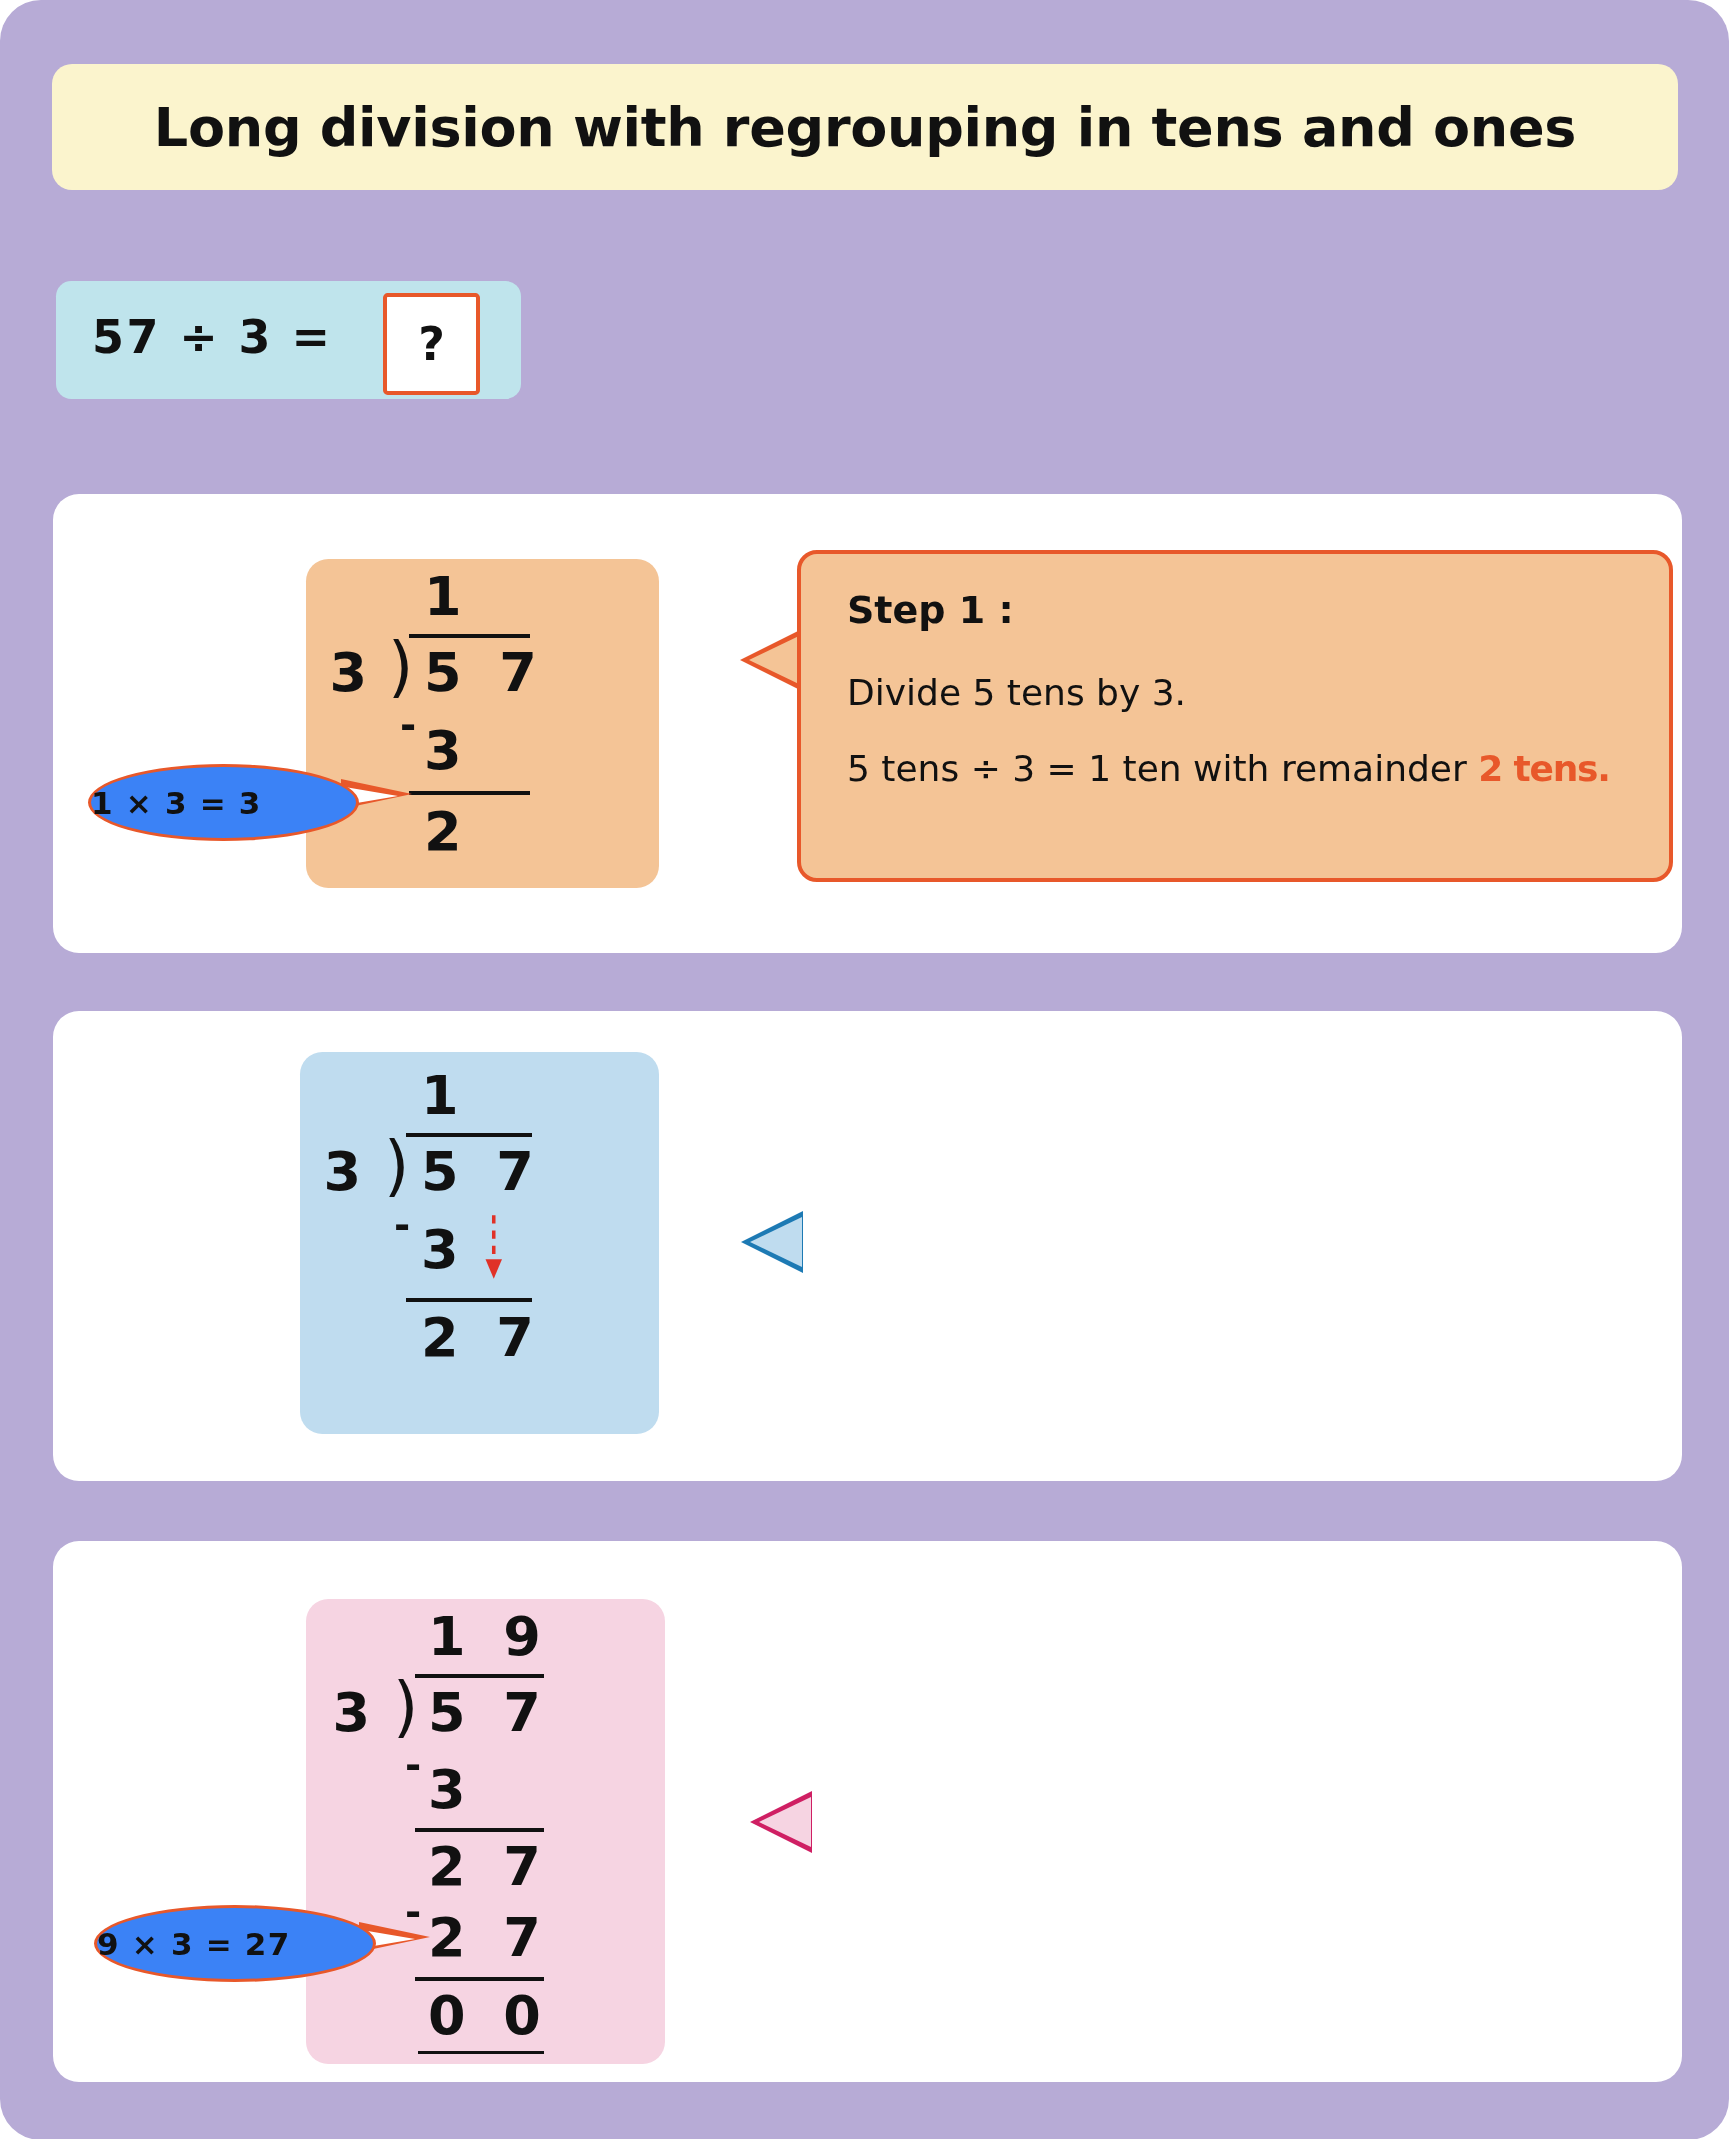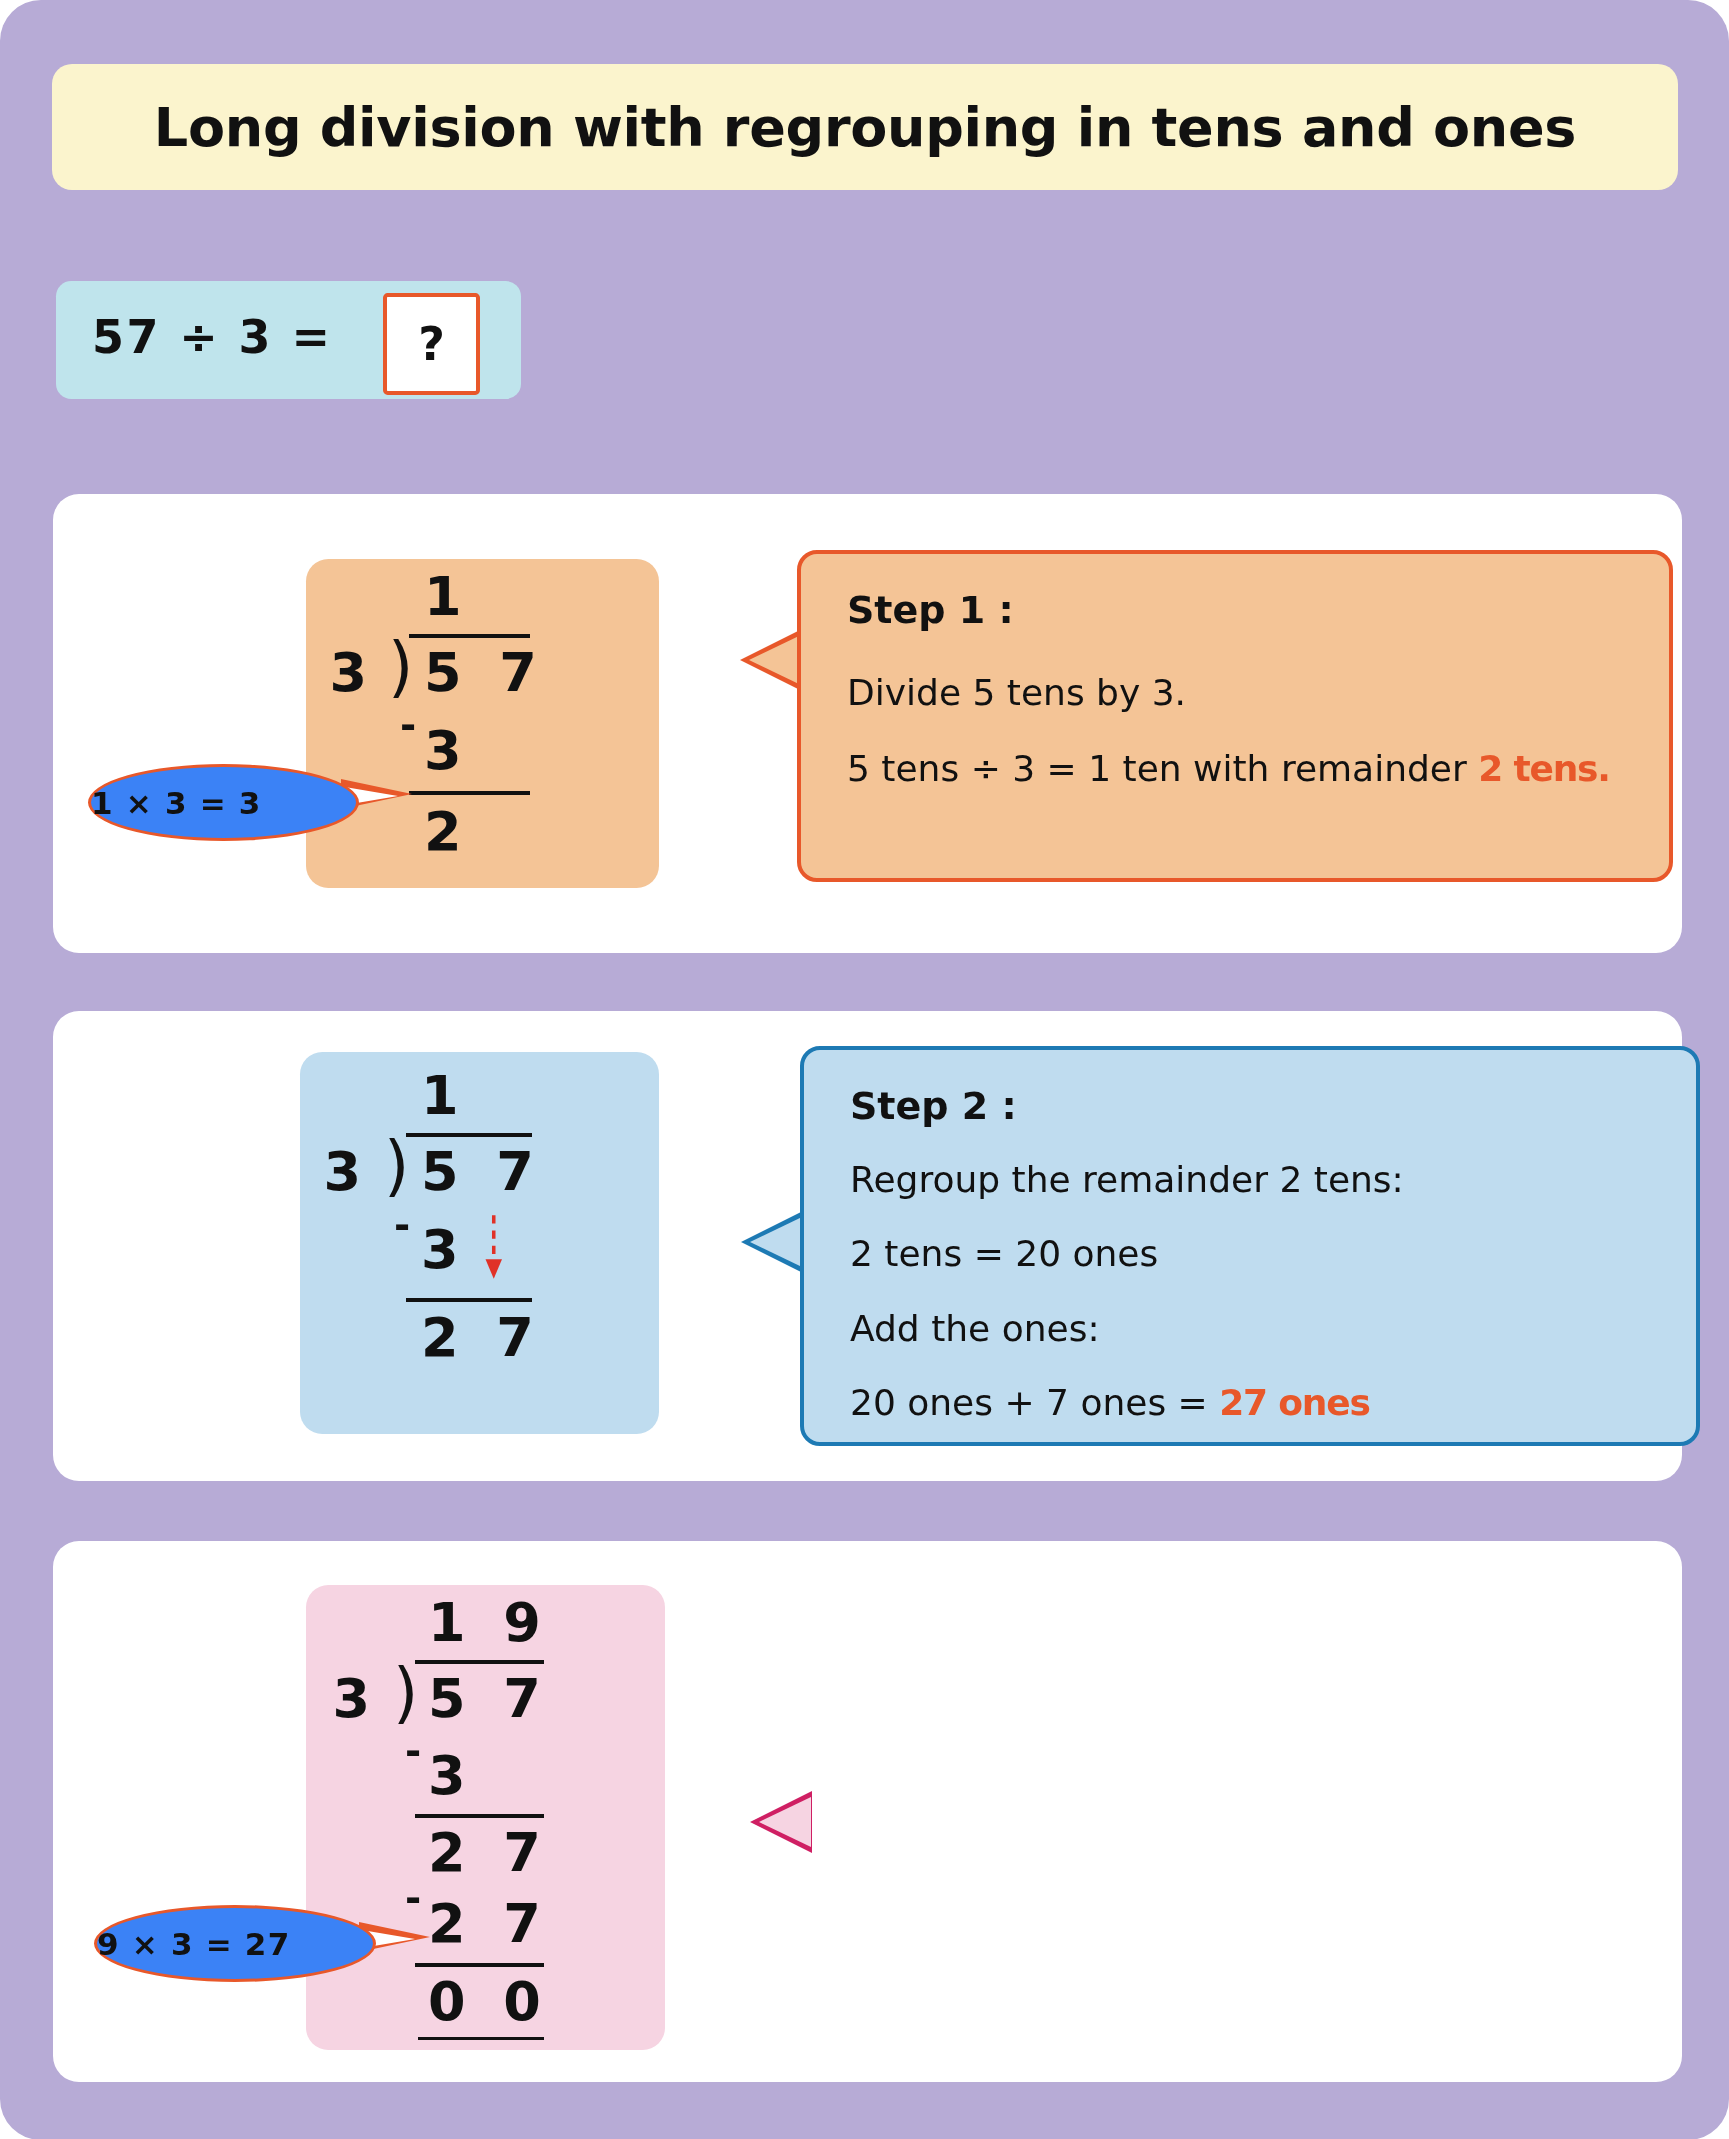--- a/index.html
+++ b/index.html
@@ -90,21 +90,21 @@
   #card2 { top: 1011px; height: 470px; }
   #card3 { top: 1541px; height: 541px; }
 
   
   .work {
     position: absolute;
     border-radius: 22.3px;
   }
   #work1 { left: 253px; top: 65px; width: 353px; height: 329px; background: #f4c496; }
   #work2 { left: 247px; top: 41px; width: 359px; height: 382px; background: #bfdcef; }
-  #work3 { left: 253px; top: 44px; width: 359px; height: 465px; background: #f6d4e2; }
+  #work3 { left: 253px; top: 58px; width: 359px; height: 465px; background: #f6d4e2; }
 
   .dv {
     position: absolute;
     font-size: 54px;
     font-weight: bold;
     color: #111111;
     letter-spacing: 9.4px;
     white-space: pre;
   }
   .divider-line {
@@ -319,27 +319,20 @@
         <line x1="20" y1="0" x2="20" y2="78" stroke="#e03127" stroke-width="6" stroke-dasharray="14 12"></line>
         <polygon points="6,75 34,75 20,108" fill="#e03127"></polygon>
       </svg>
       <div class="divider-line" style="left:106px; top:246px; width:126px;"></div>
       <div class="dv" style="left:121px; top:254px;">2 7</div>
     </div>
 
     <div class="tail" id="tail2"></div>
     <div class="tail" id="tail2b"></div>
 
-    <div class="bubble" id="bubble2">
-      <div class="hd">Step 2 :</div>
-      <div class="ln" style="top:109px;">Regroup the remainder 2 tens:</div>
-      <div class="ln" style="top:183px;">2 tens = 20 ones</div>
-      <div class="ln" style="top:258px;">Add the ones:</div>
-      <div class="ln" style="top:332px;"><span>20 ones + 7 ones = </span><span class="hl-orange">27 ones</span></div>
-    </div>
   </div>
 
   <div class="card" id="card3">
 
     <div class="work" id="work3">
       <div class="dv" style="left:122px; top:5.9px;">1 9</div>
       <div class="divider-line" style="left:109px; top:75px; width:129px;"></div>
       <div class="dv" style="left:26.5px; top:82px;">3</div>
       <div class="house" style="left:87px; top:75px;">)</div>
       <div class="dv" style="left:122px; top:82px;">5 7</div>

